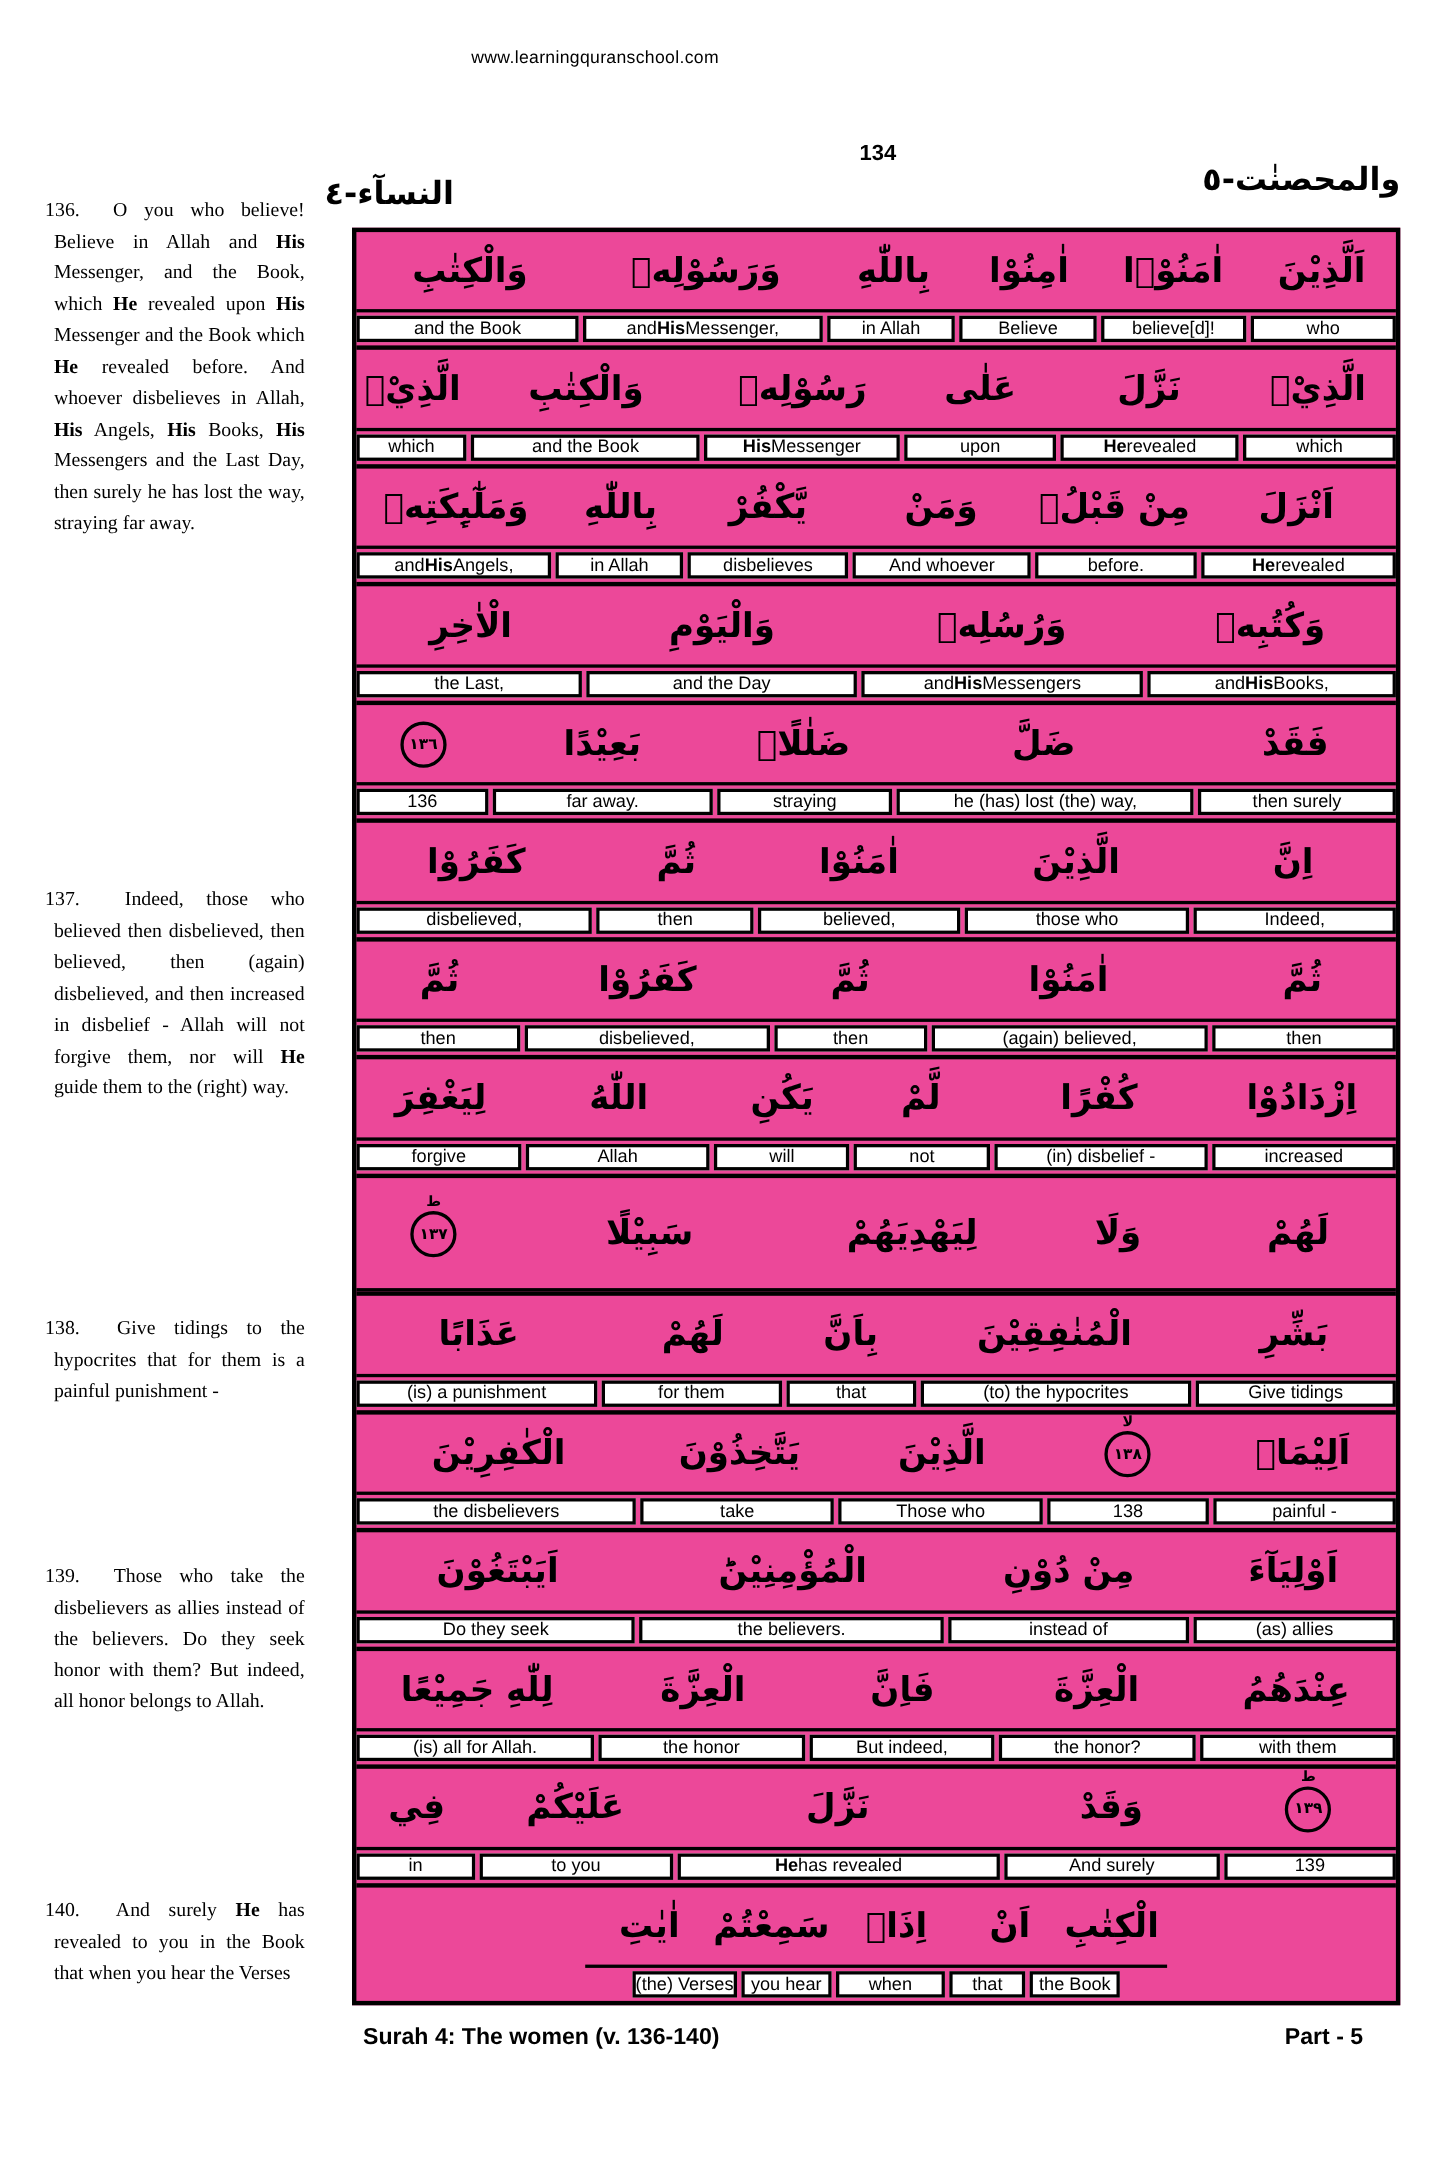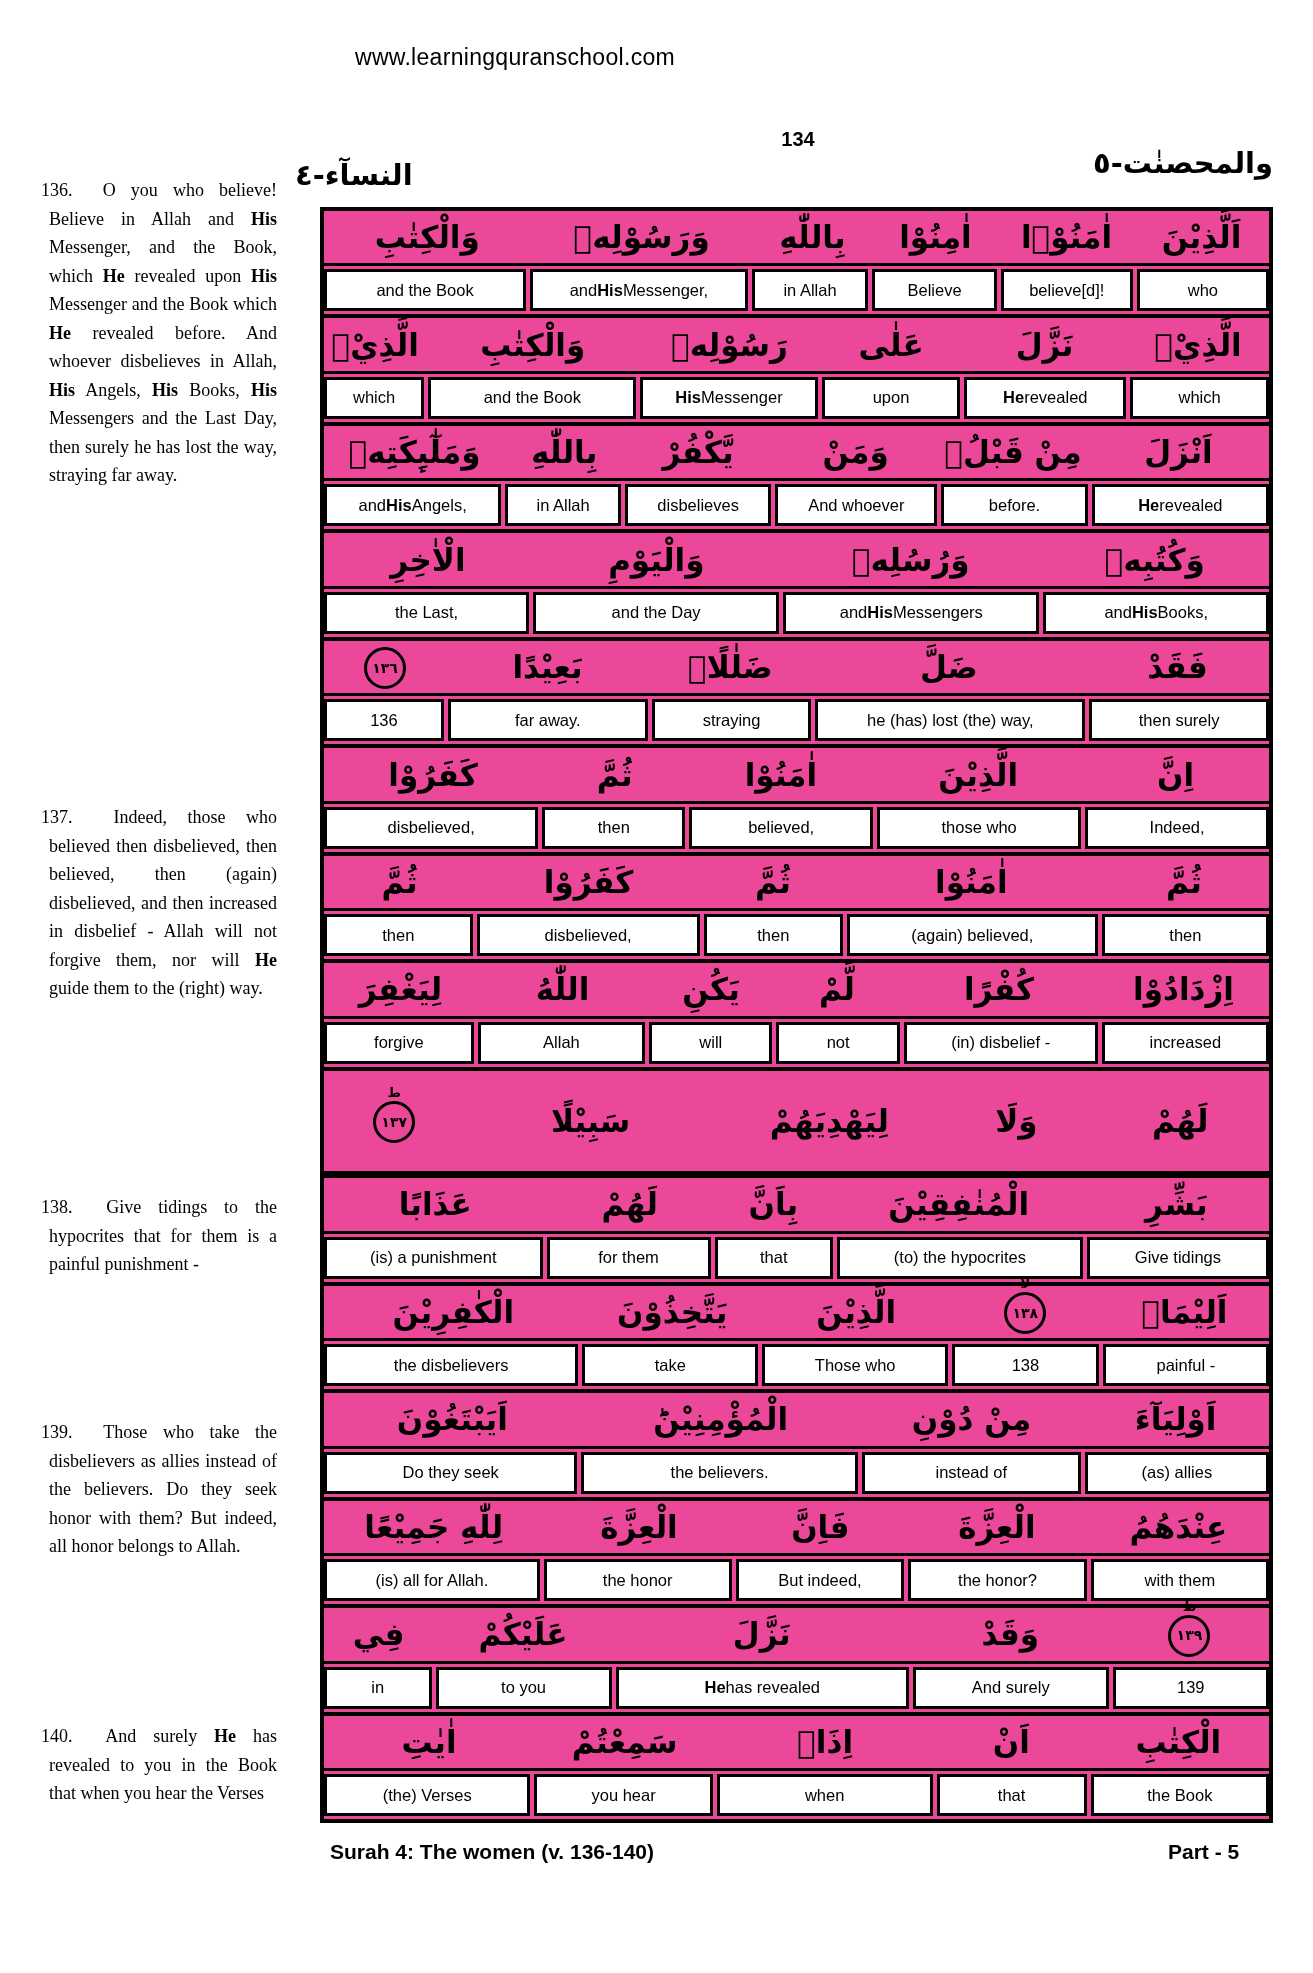--- a/index.html
+++ b/index.html
@@ -1,44 +1,44 @@
 <!DOCTYPE html>
 <html><head>
 <meta charset="utf-8">
 <style>
   html,body{margin:0;padding:0;background:#fff;}
   #page{position:relative;width:1313px;height:1973px;background:#ffffff;color:#000;
         font-family:"Liberation Sans",sans-serif;overflow:hidden;}
 
   .site-url{position:absolute;top:44px;left:0;width:1030px;text-align:center;
-            font-size:23px;letter-spacing:.3px;}
+            font-size:16px;letter-spacing:.3px;padding-left:26px;}
 
   .hdr-surah-ar{position:absolute;top:158px;left:295px;width:180px;text-align:left;
             font-family:"DejaVu Sans",sans-serif;font-weight:bold;font-size:29px;direction:rtl;}
   .hdr-page{position:absolute;top:128px;left:756px;width:84px;text-align:center;
             font-weight:bold;font-size:20px;}
   .hdr-juz-ar{position:absolute;top:146px;left:1075px;width:198px;text-align:right;
             font-family:"DejaVu Sans",sans-serif;font-weight:bold;font-size:29px;direction:rtl;}
 
   .left-col{position:absolute;left:25px;top:0;width:252px;height:100%;}
   .verse-par{position:absolute;left:0;width:252px;font-family:"Liberation Serif",serif;
              font-size:18px;line-height:28.5px;text-align:justify;
              padding-left:24px;text-indent:-24px;box-sizing:border-box;}
   .verse-par b{font-family:"Liberation Serif",serif;}
   .vnum{font-weight:normal;margin-left:16px;}
 
   .word-table{position:absolute;left:320px;top:207px;width:953px;height:1616px;
               border:4px solid #000;box-sizing:border-box;display:flex;flex-direction:column;
               background:#ec4899;}
   .pair{flex:1;display:flex;flex-direction:column;border-bottom:4px solid #000;min-height:0;}
-  .pair:last-child{border-bottom:none;}
+  .pair:last-child{border-bottom:none;align-items:center;}
   .ar-line{flex:1;display:grid;align-items:center;border-bottom:3px solid #000;min-height:0;}
   .ar-cell{text-align:center;font-family:"DejaVu Sans",sans-serif;font-weight:bold;
            font-size:31px;direction:rtl;white-space:nowrap;line-height:1.1;}
-  .en-line{display:grid;gap:4px;padding:3px 0;height:48px;box-sizing:border-box;}
+  .en-line{display:grid;gap:4px;padding:3px 0;height:30px;box-sizing:border-box;}
   .en-cell{border:3px solid #000;display:flex;align-items:center;justify-content:center;
            font-size:16.5px;white-space:nowrap;overflow:hidden;box-sizing:border-box;background:#fff;}
   .medallion{display:inline-flex;position:relative;width:36px;height:36px;border:3px solid #000;
              border-radius:50%;align-items:center;justify-content:center;
              font-size:14px;font-weight:bold;direction:rtl;}
   .mmark{position:absolute;top:-18px;left:50%;transform:translateX(-50%);font-size:13px;line-height:1;}
 
   .footer-left{position:absolute;left:330px;top:1840px;font-weight:bold;font-size:21px;}
   .footer-right{position:absolute;left:1120px;top:1840px;width:155px;font-weight:bold;font-size:21px;margin-left:48px;}
 </style>

